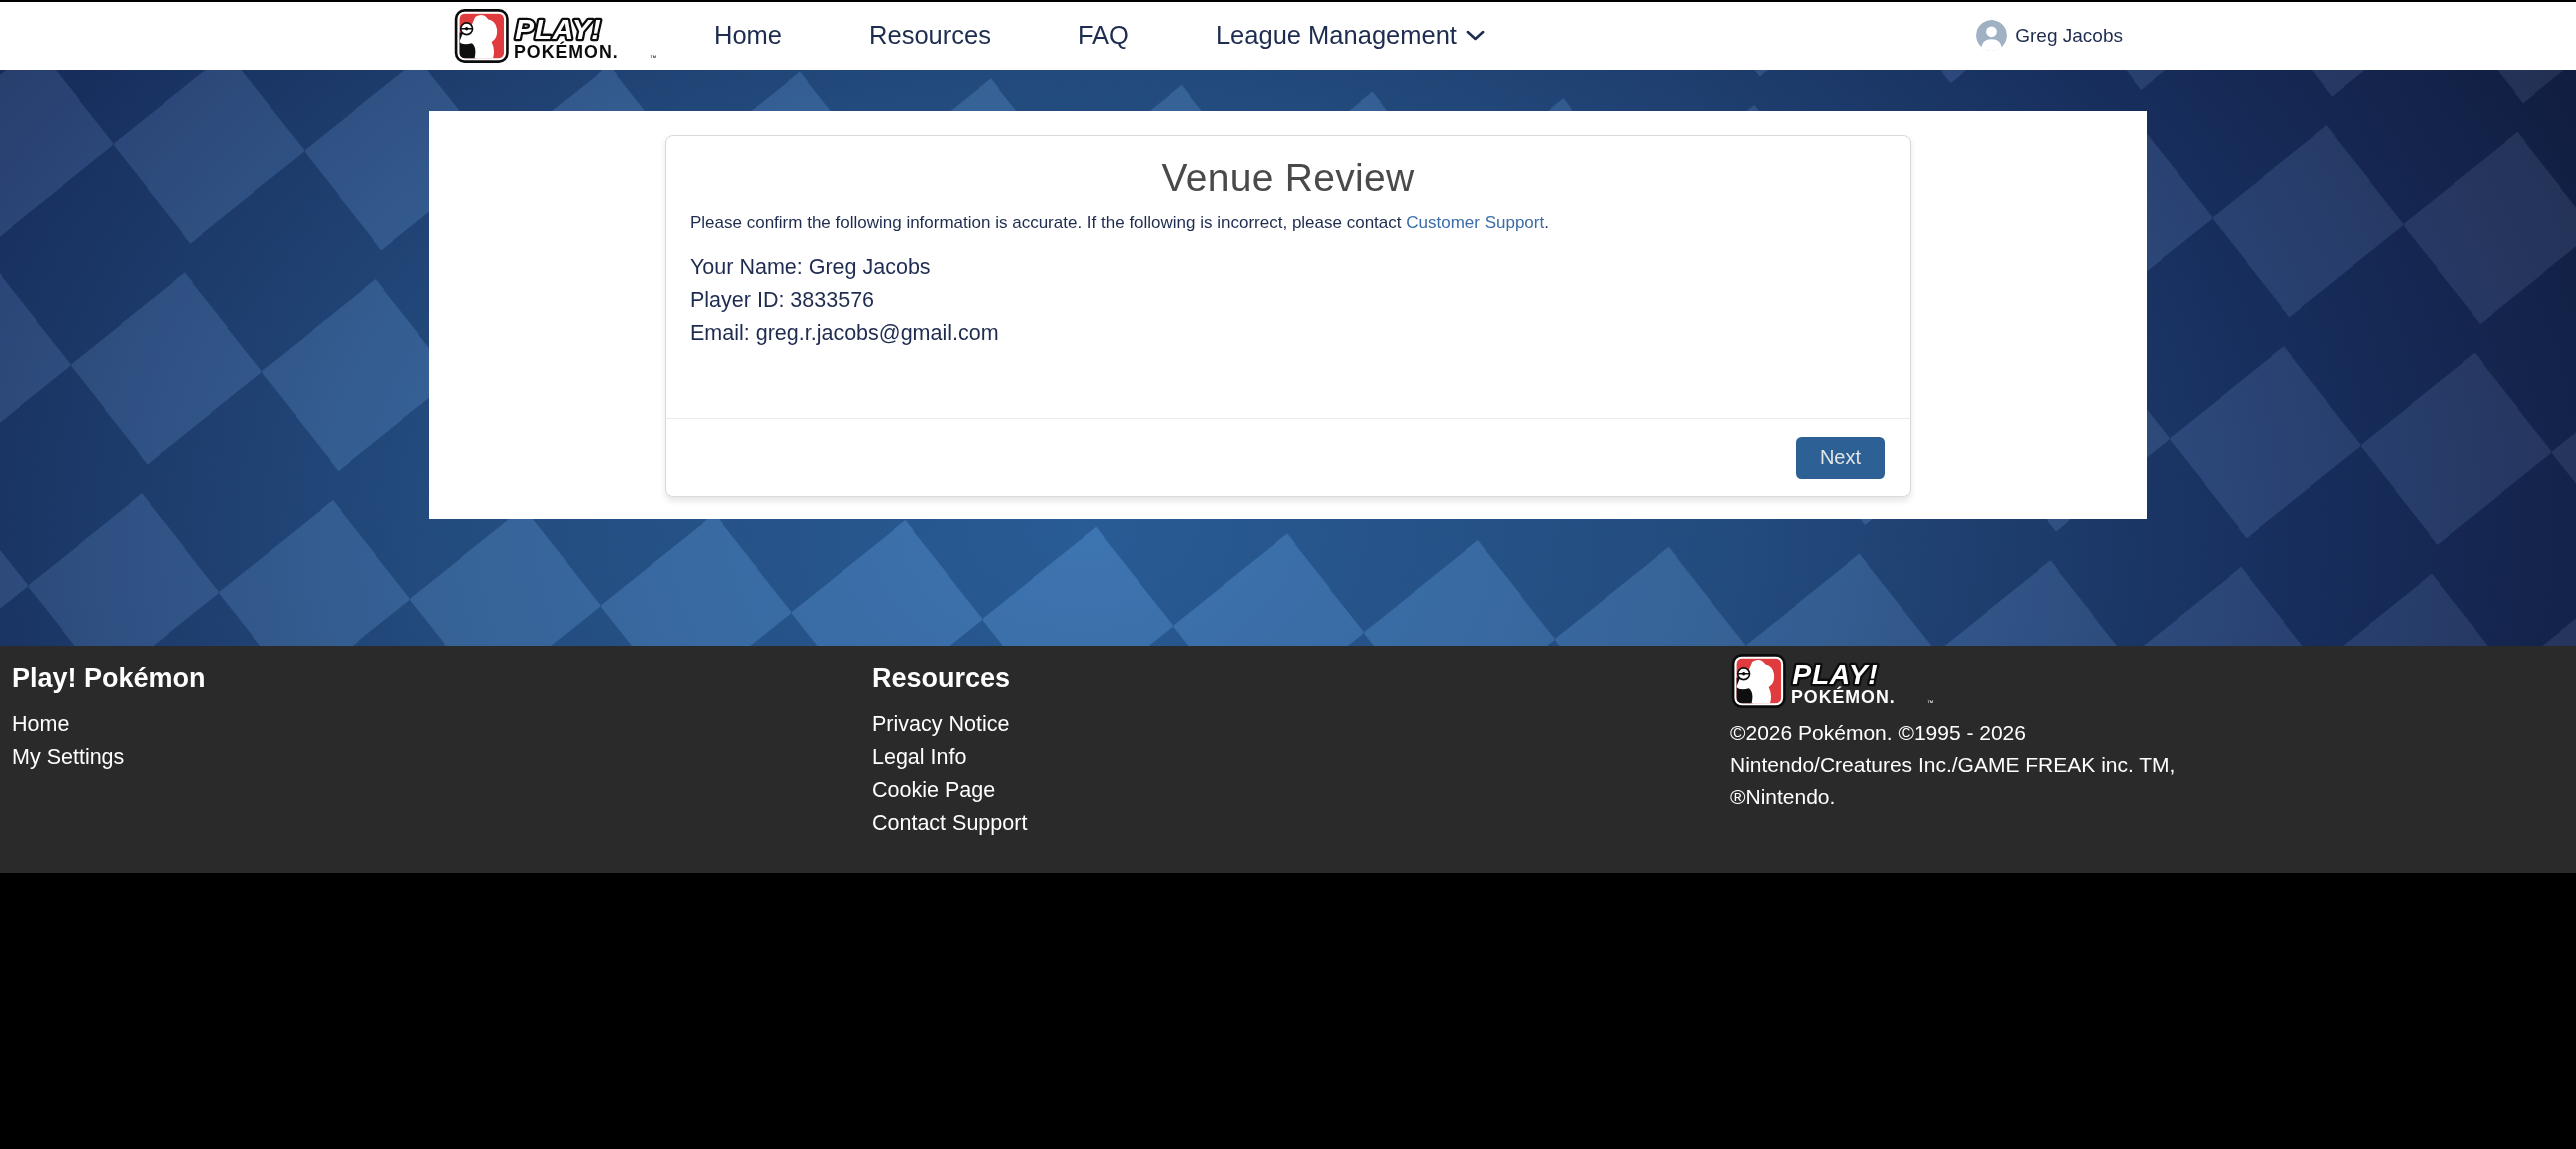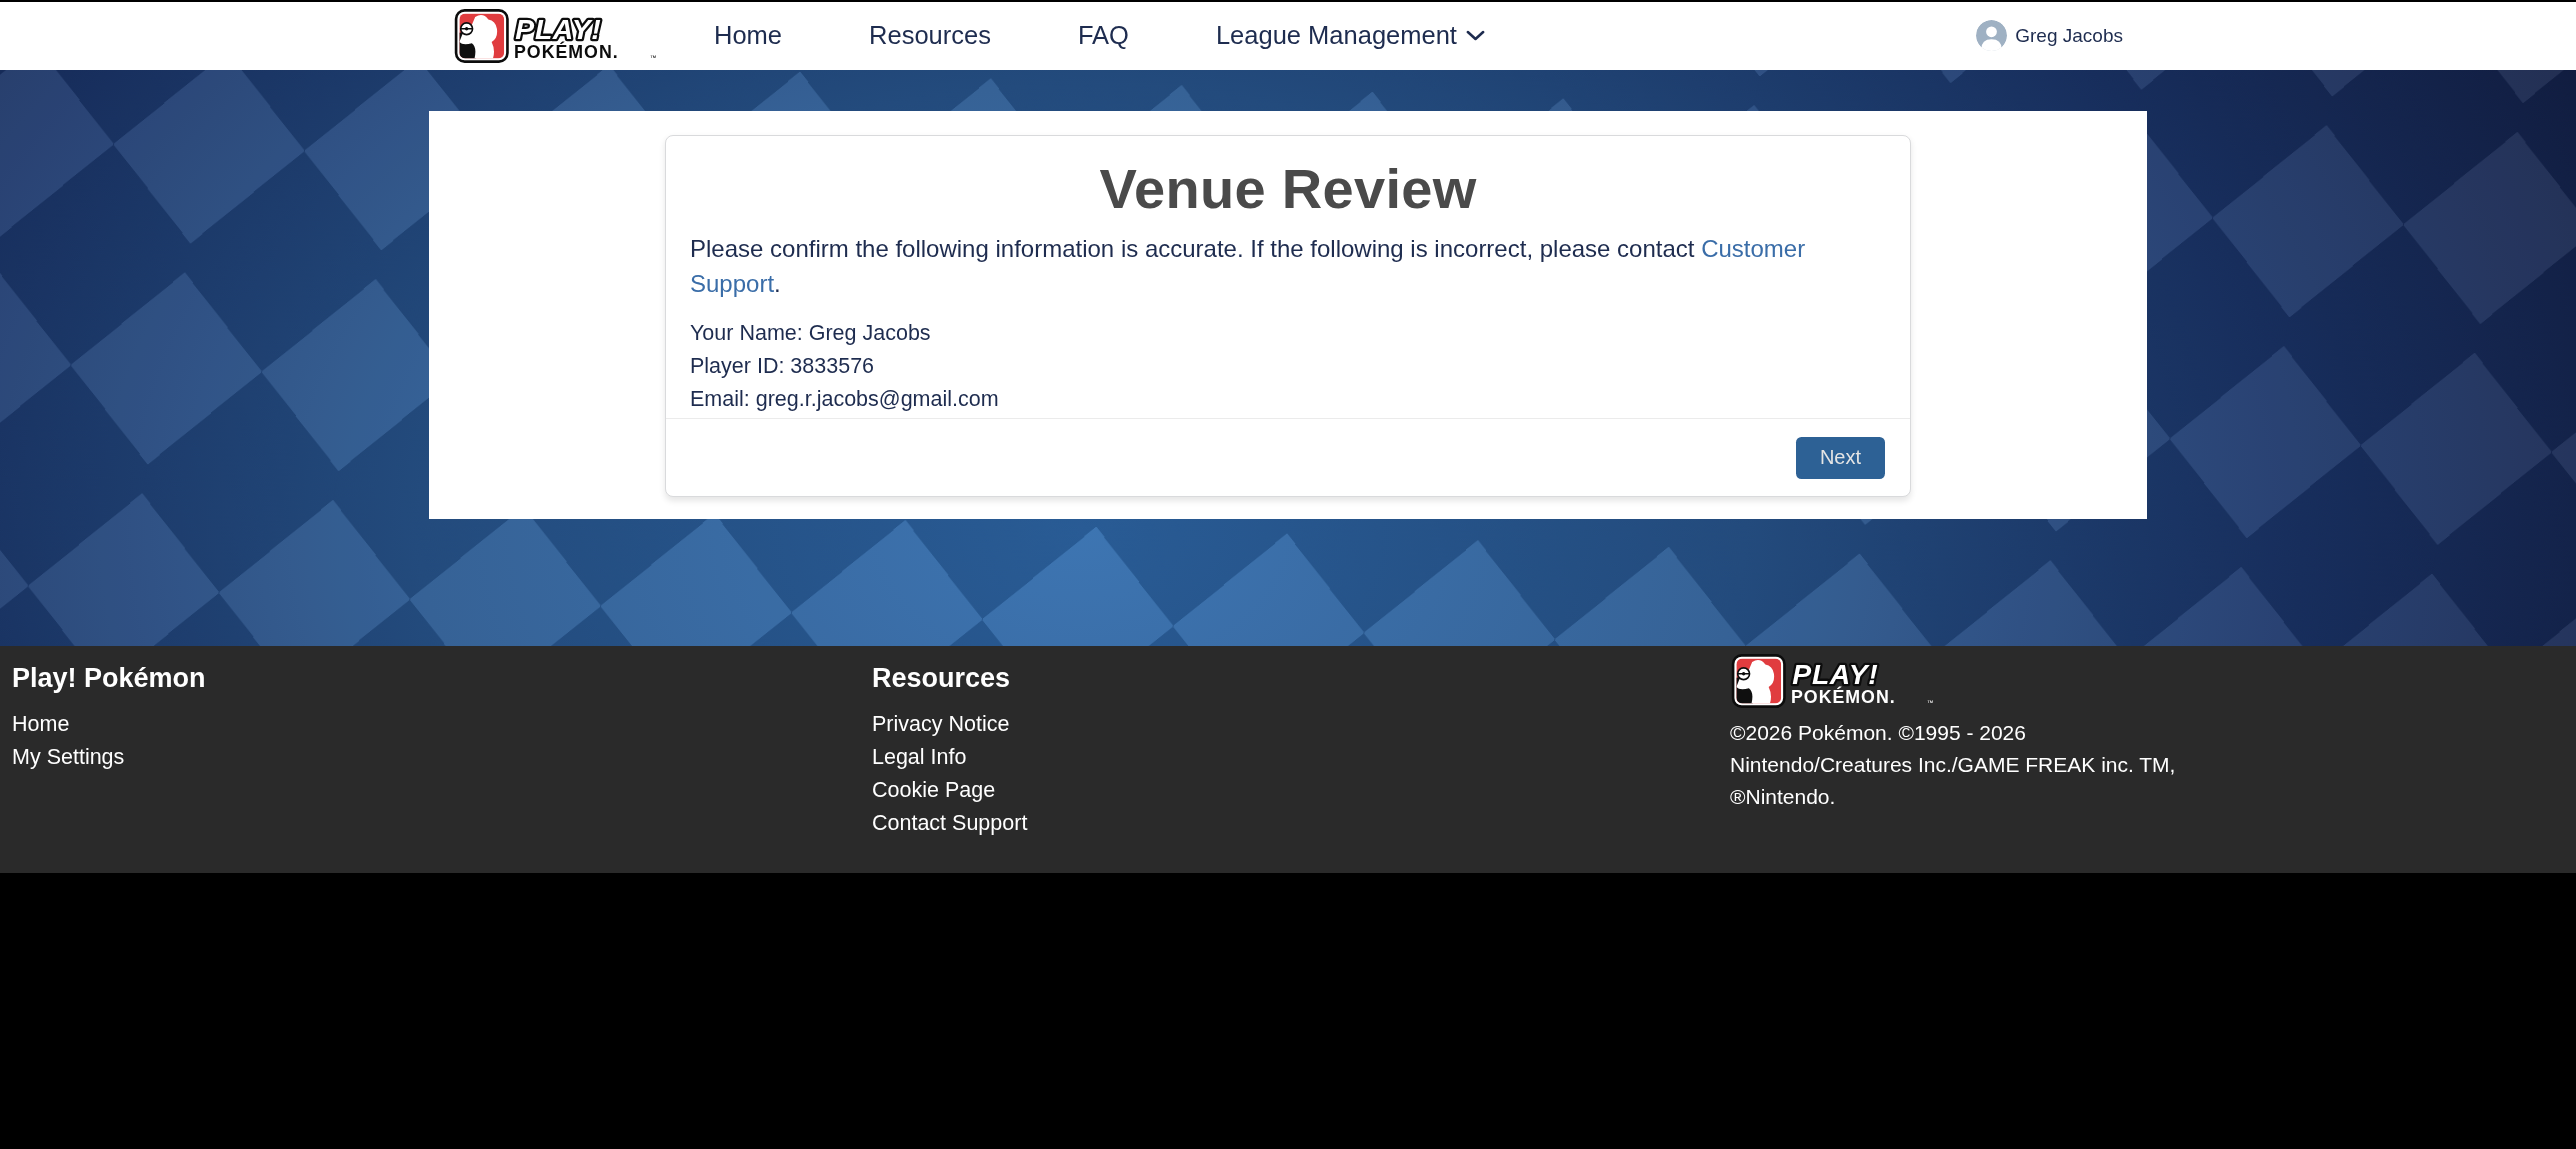--- a/index.html
+++ b/index.html
@@ -68,24 +68,24 @@
     background: #ffffff;
   }
   .card {
     width: 1246px; height: 362px; margin: 0 auto; position: relative; top: 24px;
     background: #fff; border: 1.3px solid #d9dadc; border-radius: 8px;
     box-shadow: 0 3.4px 6.7px rgba(0,0,0,0.10);
     display: flex; flex-direction: column;
   }
   .card-body { flex: 1 1 auto; padding: 17.4px 24px 0; }
   .card-title {
-    font-size: 56px; font-weight: 700; color: #4a4a4a;
+    font-size: 39px; font-weight: 400; color: #4a4a4a;
     text-align: center; margin: 2.7px 0 10.7px; letter-spacing: 0.3px;
   }
-  .card-intro { font-size: 24px; color: #1e2c4f; margin: 0 0 16px; line-height: 1.45; }
+  .card-intro { font-size: 17px; color: #1e2c4f; margin: 0 0 16px; line-height: 1.45; }
   .card-intro a { color: #3a6da8; text-decoration: none; cursor: pointer; }
   .info-block { font-size: 21.5px; color: #1e2c4f; line-height: 33px; }
   .card-footer {
     flex: 0 0 auto; border-top: 1.3px solid #ebebeb;
     padding: 17.4px 25.5px; text-align: right;
   }
   .next-btn {
     background: #2d6195; color: #e5e5e5; font-size: 20px;
     font-family: "Liberation Sans", sans-serif;
     border: 0; border-radius: 5.4px; padding: 9.4px 23.5px; cursor: pointer;

